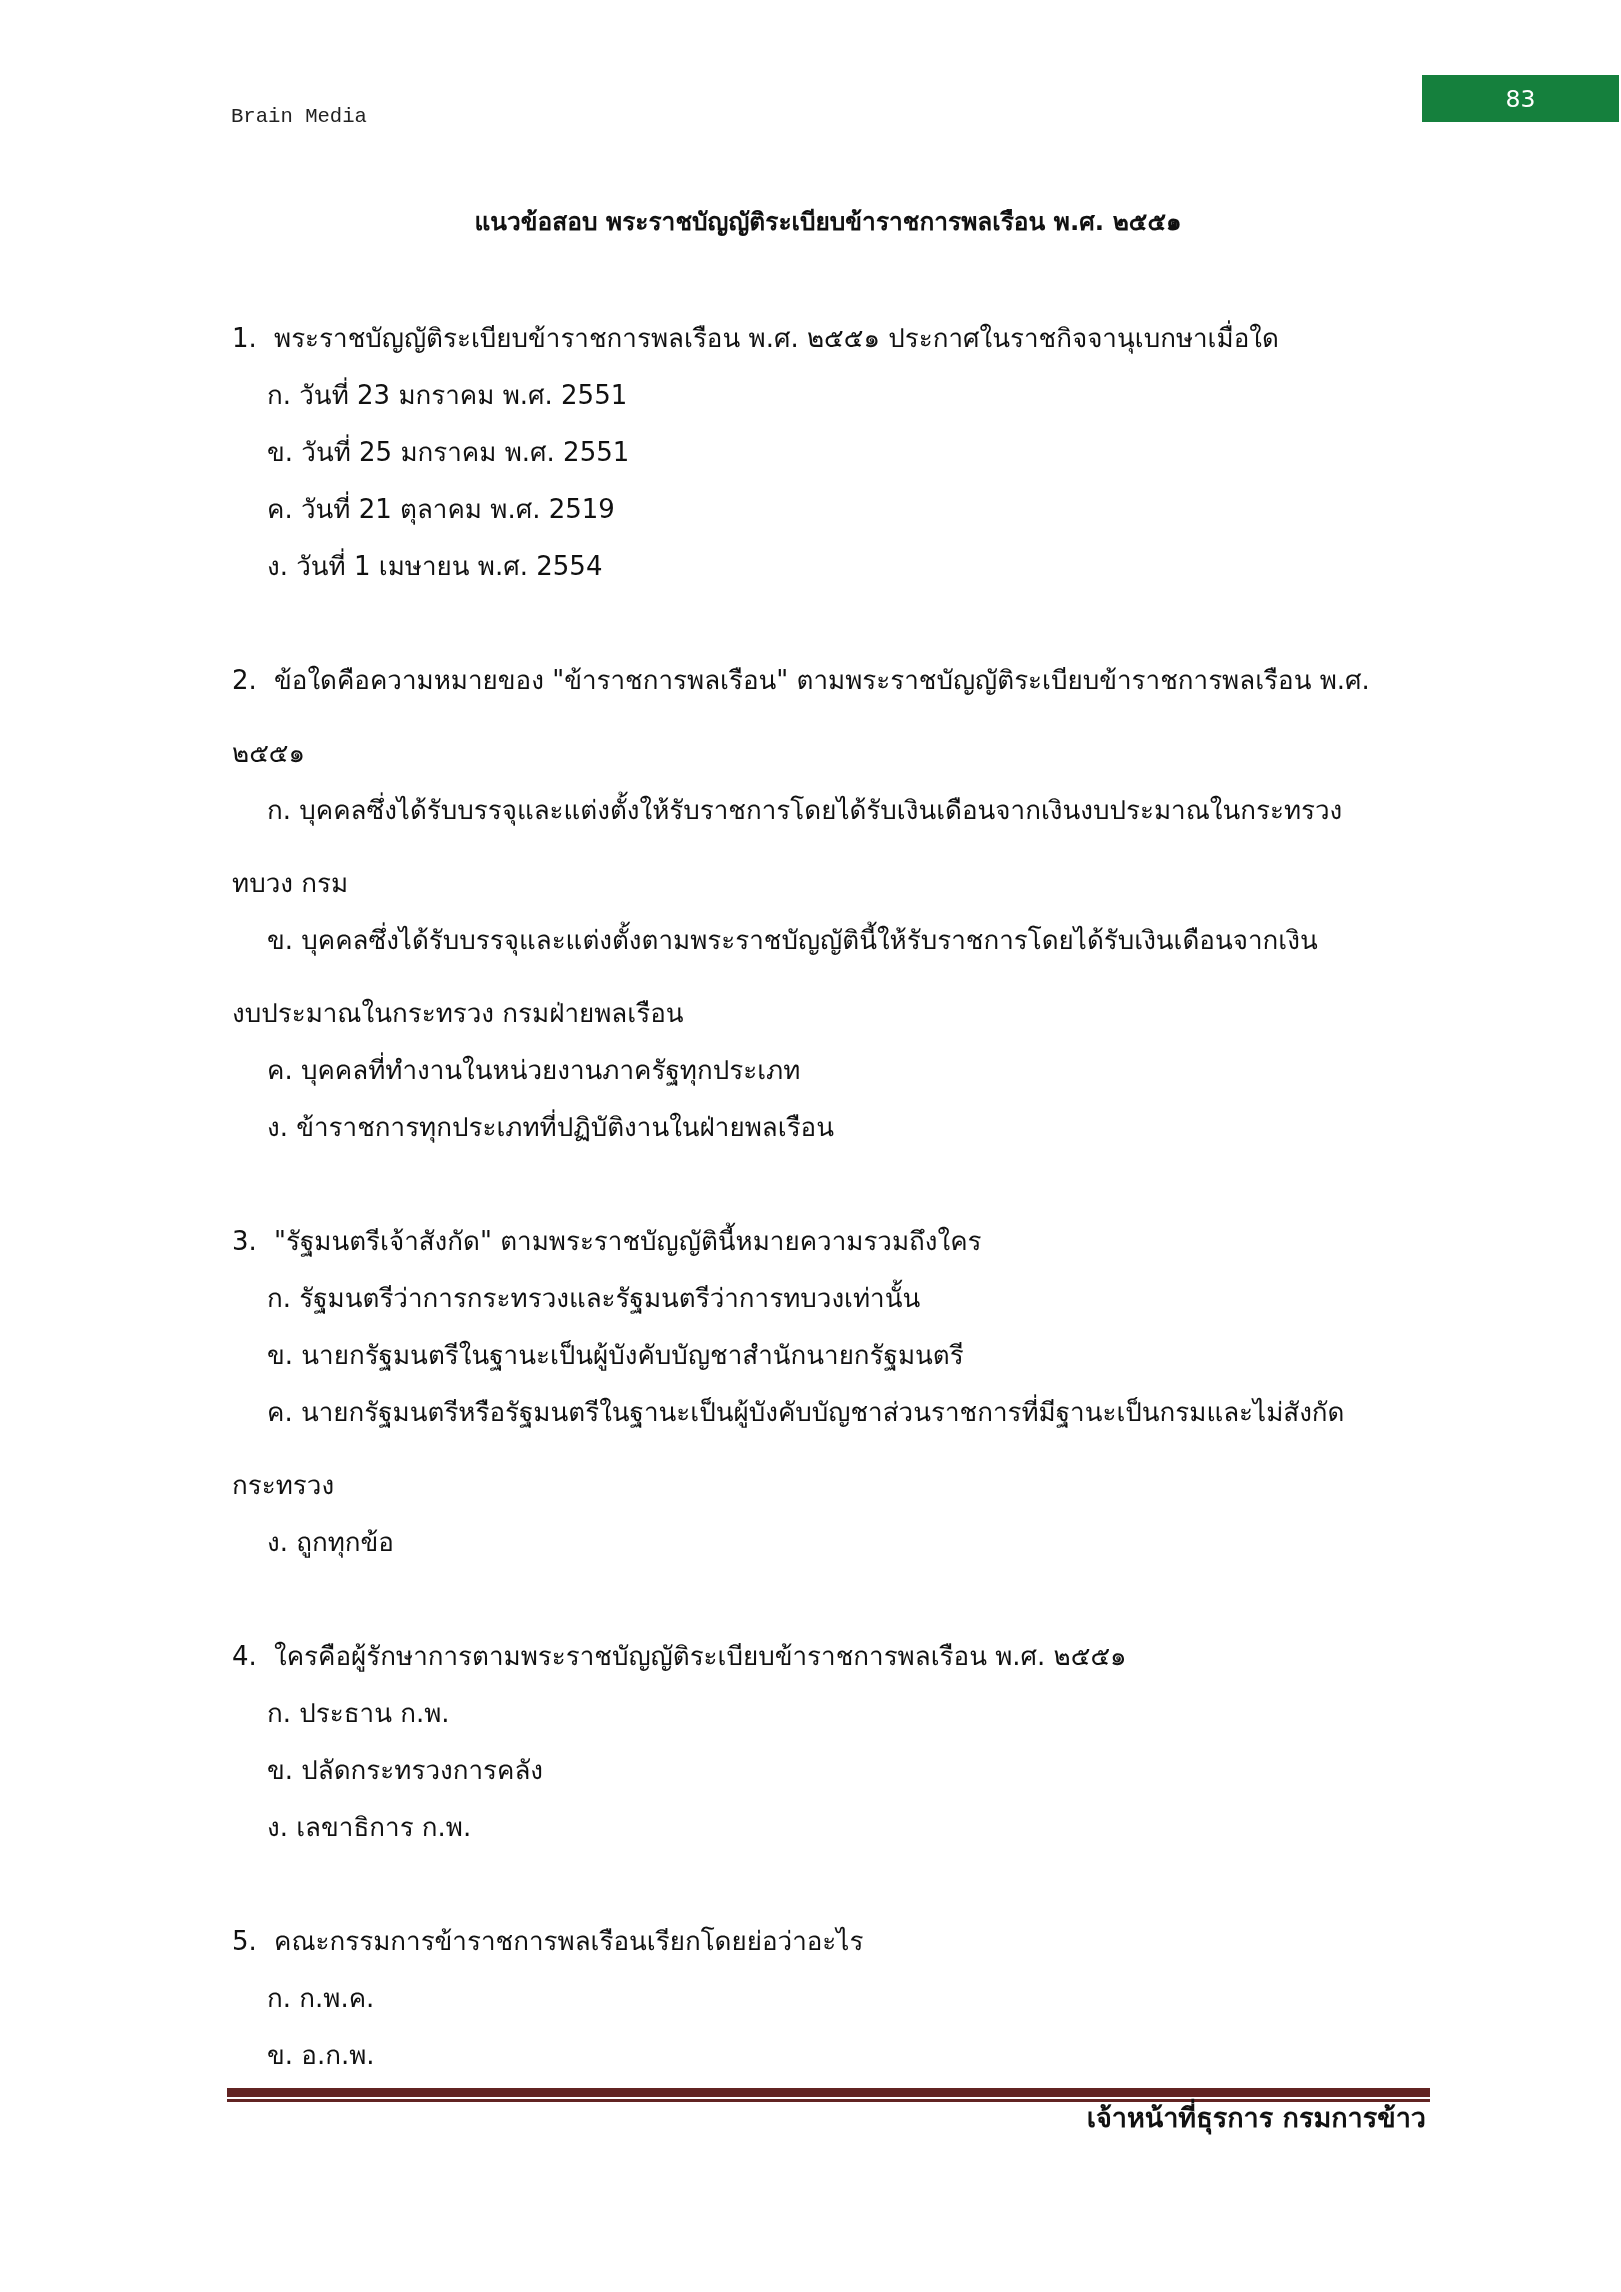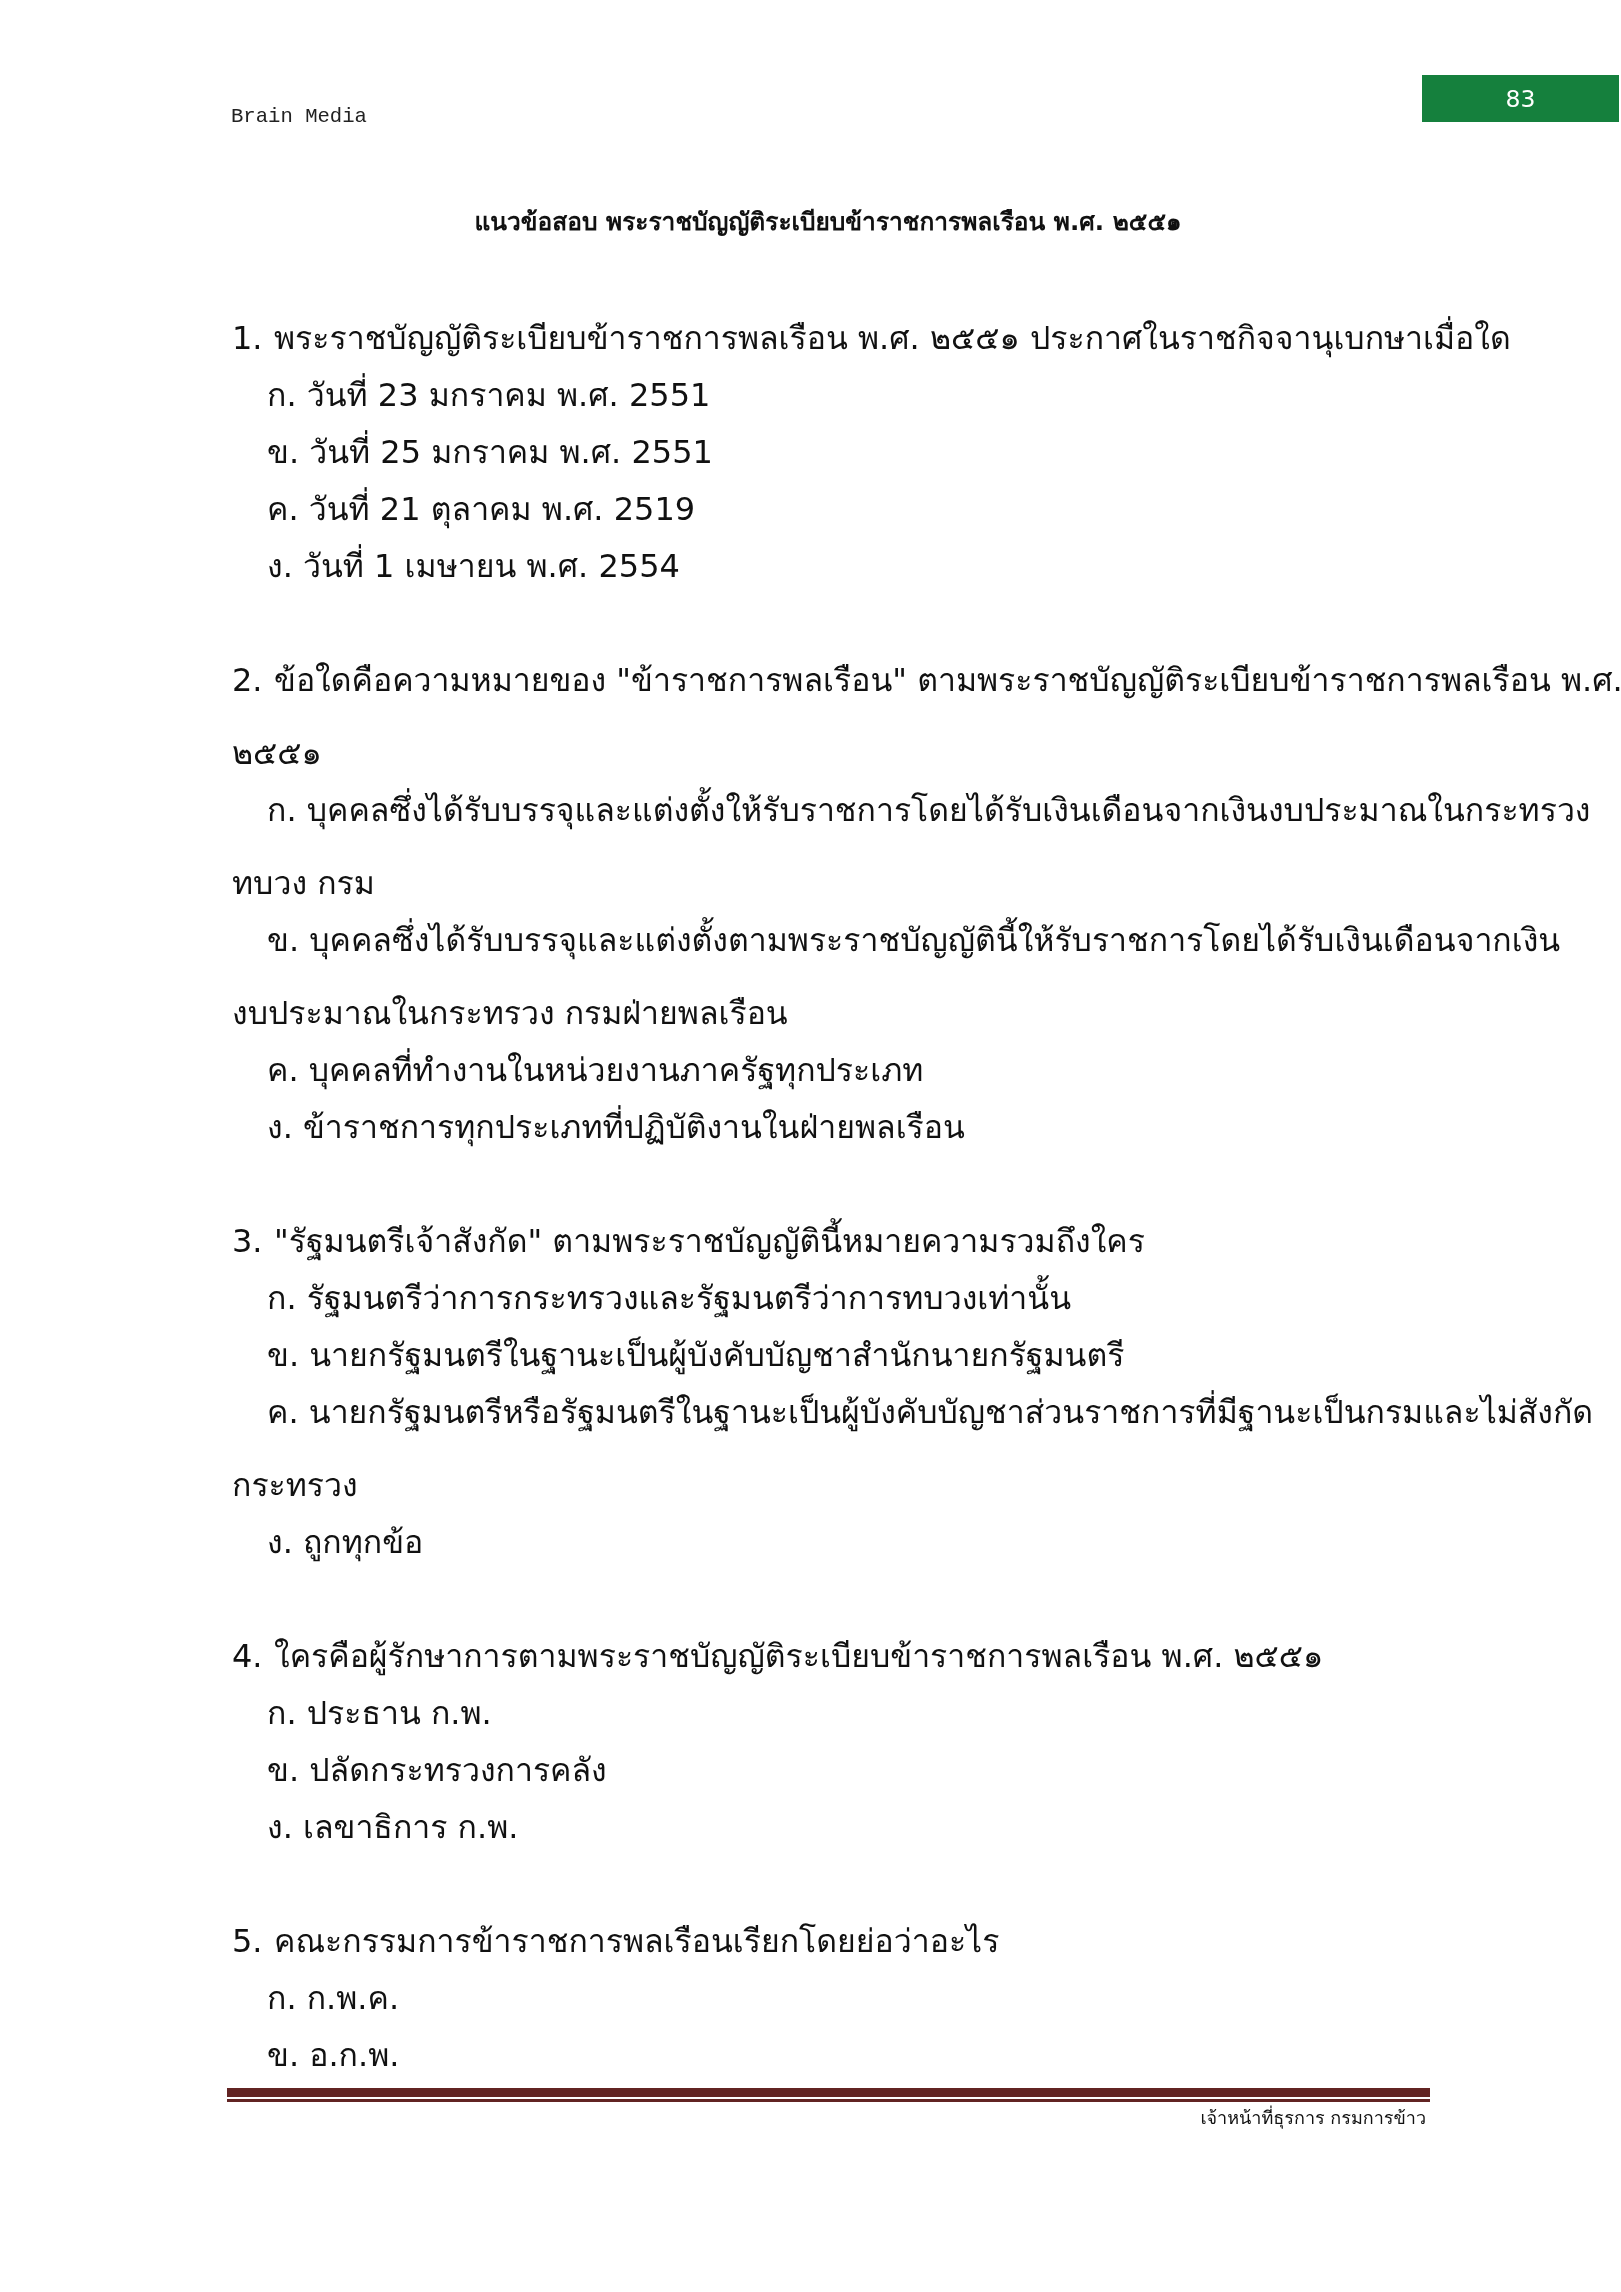--- a/index.html
+++ b/index.html
@@ -18,39 +18,39 @@
       display: flex; align-items: center; justify-content: center;
       font-family: "DejaVu Sans", sans-serif; font-size: 23.5px;
     }
     .title {
       position: absolute; left: 0; width: 1656px; top: 202px;
       text-align: center; font-weight: bold; font-size: 24.5px; line-height: 39px;
       white-space: nowrap;
     }
     .content {
       position: absolute; left: 232px; top: 319px; width: 1206px;
-      font-size: 32px;
+      font-size: 26px;
     }
     .line {
       height: 57px; line-height: 39px; white-space: nowrap; position: relative;
     }
     .q-line .num { display: inline-block; width: 42px; }
     .opt-line { padding-left: 35px; }
     .wrap-line { padding-left: 0; margin-top: 16px; }
     .blank { height: 57px; }
     .footer-rule {
       position: absolute; left: 227px; width: 1203px; top: 2088px;
     }
     .footer-rule .thick { height: 8.8px; background: #622423; }
     .footer-rule .gap { height: 2px; background: #ffffff; }
     .footer-rule .thin { height: 2.9px; background: #622423; }
     .footer-text {
       position: absolute; right: 195px; top: 2100px;
-      font-family: "DejaVu Serif", serif; font-size: 18px; line-height: 35px;
-      white-space: nowrap; color: #111;
+      font-family: "DejaVu Serif", serif; font-size: 27px; line-height: 35px;
+      white-space: nowrap; color: #111; font-weight: bold;
     }
   </style>
 </head>
 <body>
 
 <div class="header-brand">Brain Media</div>
 <div class="page-num-box">
   <span>83</span>
 </div>
 

